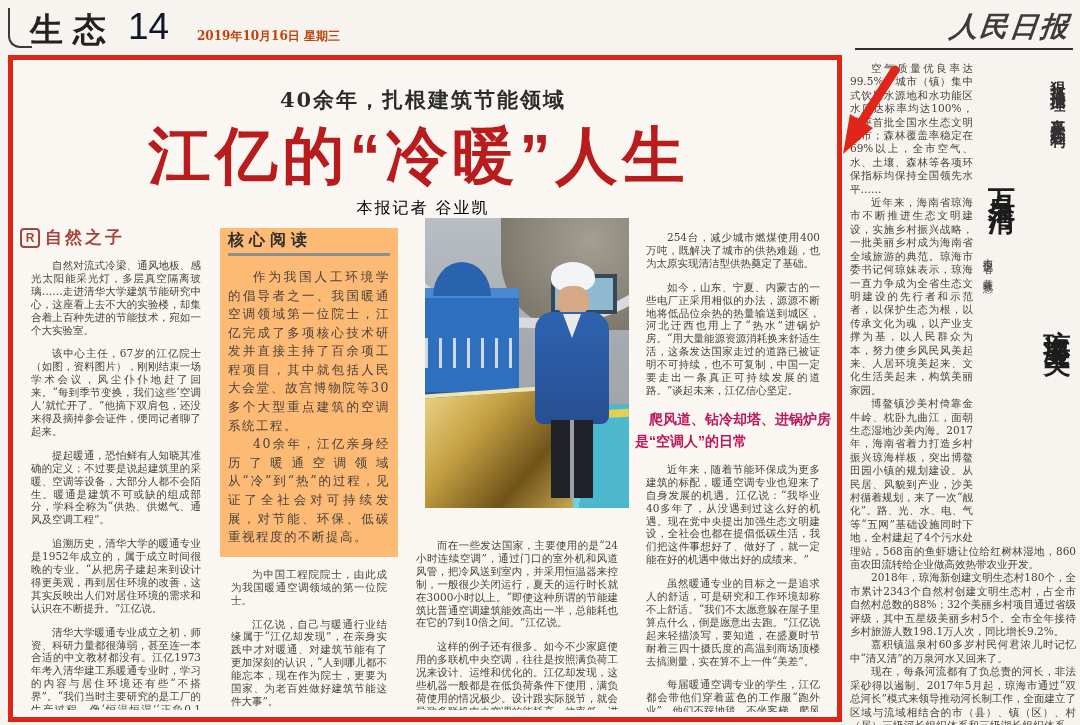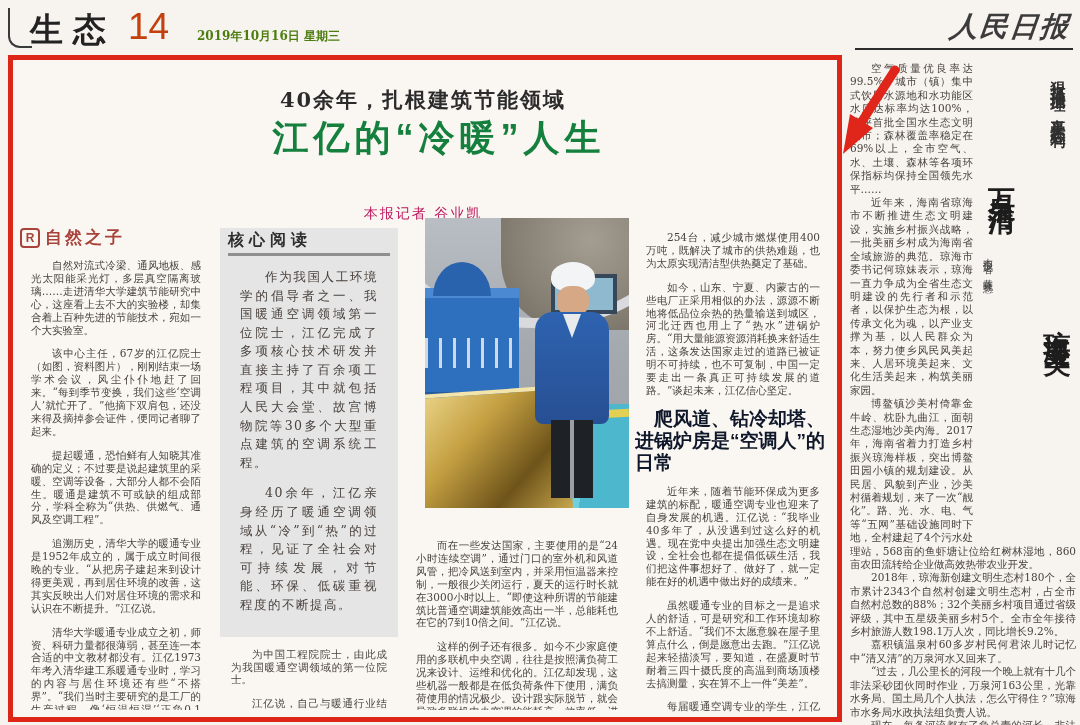--- a/index.html
+++ b/index.html
@@ -12,59 +12,59 @@
        font-family:"DejaVu Serif","Liberation Serif",serif;color:var(--ink);}
   #page{position:relative;width:1080px;height:725px;background:var(--paper);border-radius:16px;}
 
   
   .corner-mark{position:absolute;left:8px;top:8px;width:22px;height:38px;
     border-left:2px solid #3a3a3a;border-bottom:2px solid #3a3a3a;
     border-bottom-left-radius:12px;}
   .section-title{position:absolute;left:30px;top:8px;font-family:"Liberation Sans",sans-serif;
     font-weight:bold;font-size:33px;letter-spacing:10px;color:#222;}
   .page-number{position:absolute;left:128px;top:6px;font-family:"Liberation Sans",sans-serif;
-    font-size:37px;color:#c2410c;}
-  .issue-date{position:absolute;left:197px;top:28px;font-weight:bold;font-size:12px;color:#4d7c0f;}
+    font-size:37px;color:#0f172a;}
+  .issue-date{position:absolute;left:197px;top:28px;font-weight:bold;font-size:12px;color:#c2410c;}
   .masthead{position:absolute;right:10px;top:8px;font-size:28px;font-weight:bold;
     font-style:italic;transform:skewX(-6deg);color:#3b3b3b;letter-spacing:2px;}
   .header-rule{position:absolute;left:855px;top:48px;width:218px;height:2px;background:#2d2d2d;}
 
   
   .main-box{position:absolute;left:8px;top:55px;width:824px;height:657px;
     border:5px solid var(--accent);background:#faf7f3;box-sizing:content-box;}
   .kicker{position:absolute;left:170px;top:26px;width:480px;text-align:center;
     font-size:21px;font-weight:bold;color:#2b2b2b;letter-spacing:2px;}
-  .main-title{position:absolute;left:136px;top:54px;width:580px;text-align:center;
-    font-family:"Liberation Sans",sans-serif;font-weight:900;font-size:36px;
-    letter-spacing:5px;color:#15803d;}
-  .main-byline{position:absolute;left:120px;top:145px;width:580px;text-align:center;
-    font-size:14px;color:#be185d;letter-spacing:2px;}
+  .main-title{position:absolute;left:116px;top:54px;width:580px;text-align:center;
+    font-family:"Liberation Sans",sans-serif;font-weight:900;font-size:62px;
+    letter-spacing:5px;color:#b91c1c;}
+  .main-byline{position:absolute;left:120px;top:138px;width:580px;text-align:center;
+    font-size:16px;color:#000000;letter-spacing:2px;}
 
   .col{position:absolute;font-size:10.5px;line-height:12.9px;text-align:justify;overflow:hidden;}
   .col p{margin:11px;text-indent:2em;}
-  .subhead{font-family:"Liberation Sans",sans-serif;font-weight:bold;color:#0f172a;
-    font-size:19px;line-height:22px;text-align:left;margin:10px 0 8px 0;text-indent:1em;}
+  .subhead{font-family:"Liberation Sans",sans-serif;font-weight:bold;color:#be185d;
+    font-size:14px;line-height:22px;text-align:left;margin:10px 0 8px 0;text-indent:1em;}
 
   .col1{left:7px;top:168px;width:192px;height:482px;}
   .col2{left:207px;top:168px;width:178px;height:482px;}
   .col3{left:392px;top:468px;width:224px;height:182px;}
   .col4{left:622px;top:160px;width:196px;height:492px;}
 
   .nature-label{display:flex;align-items:center;gap:5px;margin-bottom:10px;}
   .r-icon{width:16px;height:16px;border:2px solid #a8433b;border-radius:4px;
     color:#a8433b;font-family:"Liberation Sans",sans-serif;font-weight:bold;font-size:12px;
     display:flex;align-items:center;justify-content:center;}
   .nature-text{color:#a8433b;font-family:"Liberation Sans",sans-serif;
     font-weight:bold;font-size:17px;letter-spacing:3px;}
 
-  .core-box{background:#e5e5e5;padding:6px 8px 10px 8px;margin-bottom:10px;}
+  .core-box{background:#fdba74;padding:6px 8px 10px 8px;margin-bottom:10px;}
   .core-label{font-family:"Liberation Sans",sans-serif;font-weight:bold;font-size:16px;
     letter-spacing:5px;color:#2e2e2e;}
   .core-rule{height:3px;background:#8f8f8f;margin:6px 0 12px 0;}
-  .core-box p{font-size:12.5px;line-height:18.6px;letter-spacing:1.5px;text-indent:2em;margin:12px;}
+  .core-box p{font-size:12.5px;line-height:18.6px;letter-spacing:1.5px;text-indent:2em;margin:0;}
 
   
   .photo{position:absolute;left:412px;top:158px;width:204px;height:290px;overflow:hidden;
     background:linear-gradient(#b9bec5,#a3a9af 45%,#9aa0a6);}
   .photo .mural{position:absolute;right:0;top:0;width:128px;height:112px;
     background:radial-gradient(circle at 70% 20%,#a49e92,#867f73 60%,#6f6a60);
     border-bottom-left-radius:70px;}
   .photo .arch{position:absolute;left:-30px;top:-60px;width:260px;height:150px;border-radius:50%;
     border:10px solid #d8dadd;}
   .photo .screen{position:absolute;right:12px;top:56px;width:58px;height:32px;
@@ -196,18 +196,17 @@
       <div class="vert side-kicker">狠抓环境治理，享受生态红利</div>
       <div class="vert side-title1">万泉河清</div>
       <div class="vert side-title2">琼海更美</div>
       <div class="vert side-byline">本报记者  黄晓慧</div>
     </div>
     <p>空气质量优良率达99.5%，城市（镇）集中式饮用水源地和水功能区水质达标率均达100%，获评首批全国水生态文明城市；森林覆盖率稳定在69%以上，全市空气、水、土壤、森林等各项环保指标均保持全国领先水平……</p>
     <p>近年来，海南省琼海市不断推进生态文明建设，实施乡村振兴战略，一批美丽乡村成为海南省全域旅游的典范。琼海市委书记何琼妹表示，琼海一直力争成为全省生态文明建设的先行者和示范者，以保护生态为根，以传承文化为魂，以产业支撑为基，以人民群众为本，努力使乡风民风美起来、人居环境美起来、文化生活美起来，构筑美丽家园。</p>
     <p>博鳌镇沙美村倚靠金牛岭、枕卧九曲江，面朝生态湿地沙美内海。2017年，海南省着力打造乡村振兴琼海样板，突出博鳌田园小镇的规划建设。从民居、风貌到产业，沙美村循着规划，来了一次“靓化”。路、光、水、电、气等“五网”基础设施同时下地，全村建起了4个污水处理站，568亩的鱼虾塘让位给红树林湿地，860亩农田流转给企业做高效热带农业开发。</p>
     <p>2018年，琼海新创建文明生态村180个，全市累计2343个自然村创建文明生态村，占全市自然村总数的88%；32个美丽乡村项目通过省级评级，其中五星级美丽乡村5个。全市全年接待乡村旅游人数198.1万人次，同比增长9.2%。</p>
     <p>嘉积镇温泉村60多岁村民何君浓儿时记忆中“清又清”的万泉河水又回来了。</p>
-    <p>“过去，几公里长的河段一个晚上就有十几个非法采砂团伙同时作业，万泉河163公里，光靠水务局、国土局几个人执法，怎么守得住？”琼海市水务局水政执法组负责人说。</p>
     <p>现在，每条河流都有了负总责的河长，非法采砂得以遏制。2017年5月起，琼海市通过“双总河长”模式来领导推动河长制工作，全面建立了区域与流域相结合的市（县）、镇（区）、村（居）三级河长组织体系和三级湖长组织体系，共设立265名河长、111名湖长。</p>
 
   </div>
 
 </div>
 
 </body></html>

